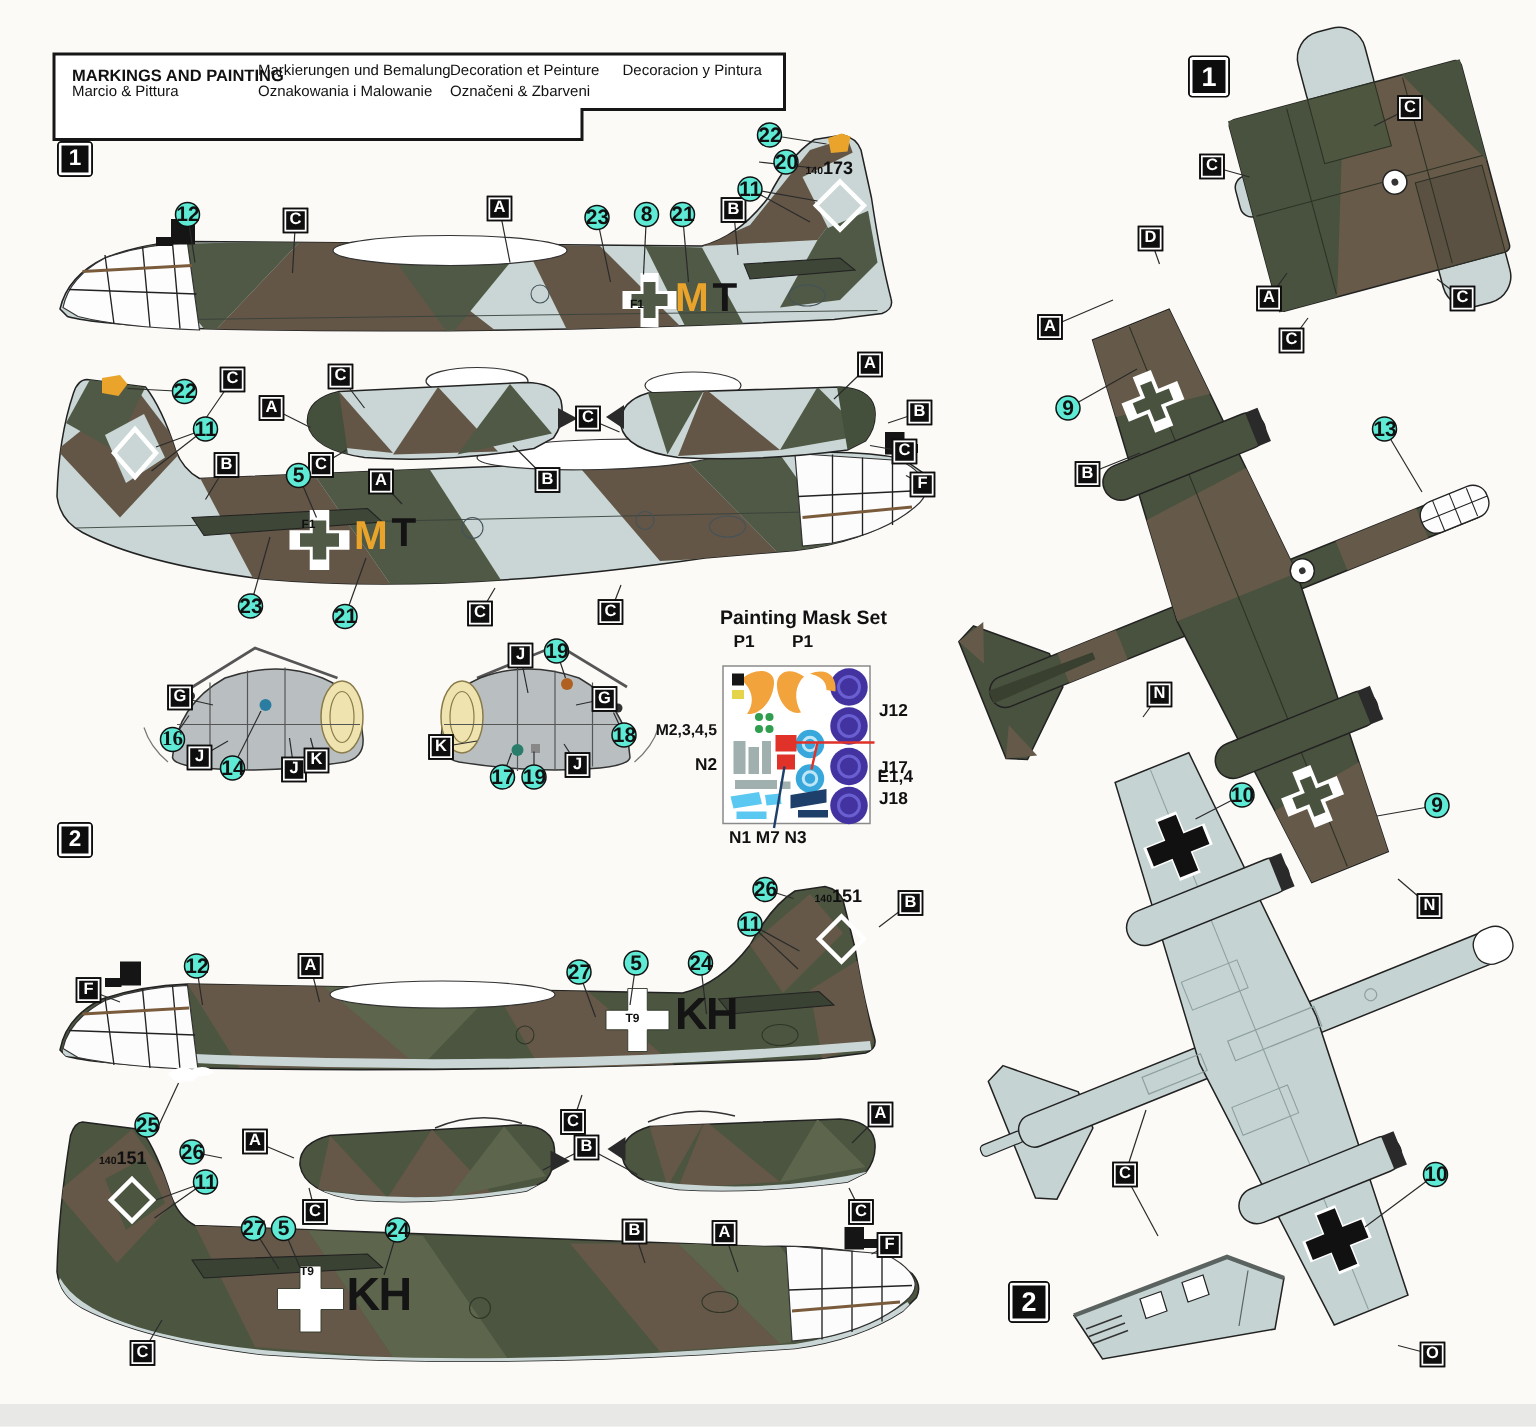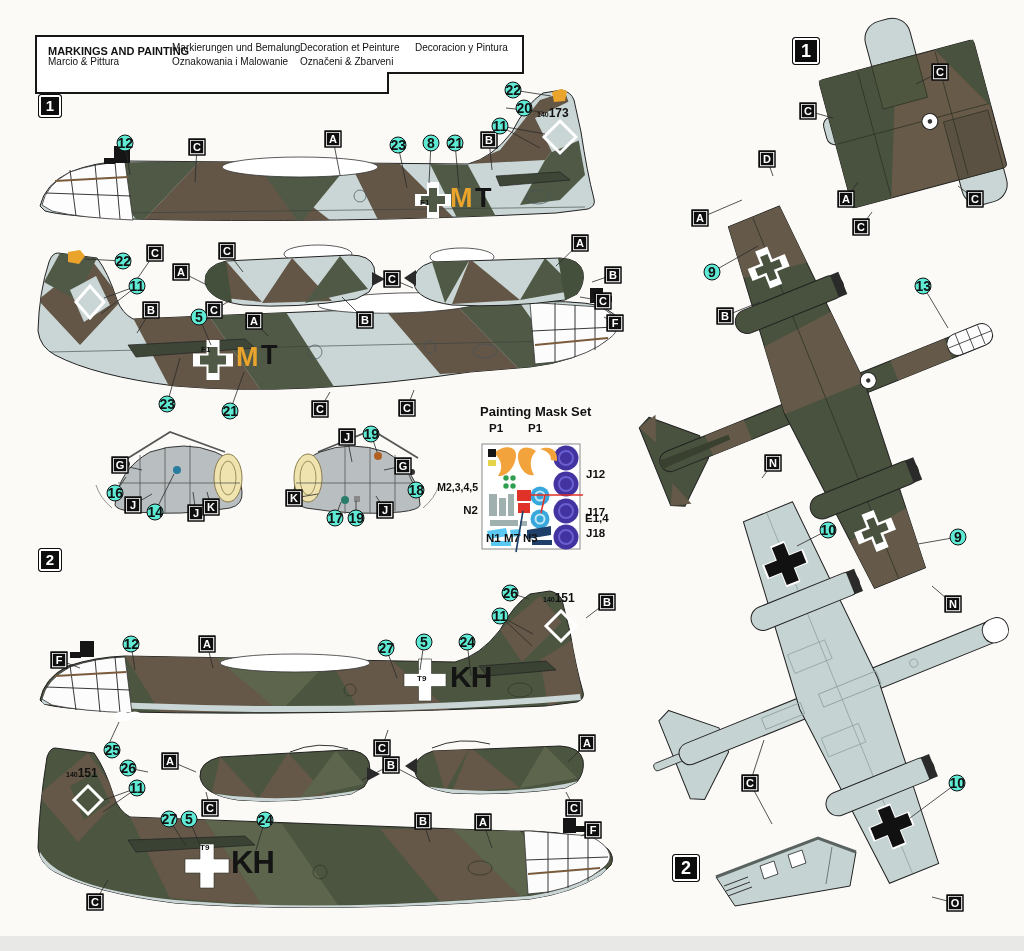--- a/index.html
+++ b/index.html
@@ -518,21 +518,21 @@
 
 <div class="abs z2 mask-title" style="left:480px;top:404px">Painting Mask Set</div>
 <div class="abs z2 mask-lab" style="left:489px;top:422px">P1</div>
 <div class="abs z2 mask-lab" style="left:528px;top:422px">P1</div>
 <div class="abs z2 mask-lab small" style="left:430px;top:481px;width:48px;text-align:right">M2,3,4,5</div>
 <div class="abs z2 mask-lab" style="left:430px;top:504px;width:48px;text-align:right">N2</div>
 <div class="abs z2 mask-lab" style="left:586px;top:468px">J12</div>
 <div class="abs z2 mask-lab" style="left:585px;top:512px">E1,4</div>
 <div class="abs z2 mask-lab" style="left:586px;top:506px">J17</div>
 <div class="abs z2 mask-lab" style="left:586px;top:527px">J18</div>
-<div class="abs z2 mask-lab" style="left:486px;top:532px">N1 M7 N3</div>
+<div class="abs z2 mask-lab" style="left:486px;top:553px">N1 M7 N3</div>
 
 <div class="abs z3 code-sm" style="left:396px;top:198px">F1</div>
 <div class="abs z3 code-big" style="left:450px;top:185px;color:#eaa42c">M</div>
 <div class="abs z3 code-big" style="left:475px;top:185px;color:#141414">T</div>
 <div class="abs z3 tail-num" style="left:537px;top:103px"><span class="p">140</span><span class="d">173</span></div>
 
 <div class="abs z3 code-sm" style="left:177px;top:345px">F1</div>
 <div class="abs z3 code-big" style="left:236px;top:344px;color:#eaa42c">M</div>
 <div class="abs z3 code-big" style="left:261px;top:342px;color:#141414">T</div>
 
@@ -600,33 +600,33 @@
       <div class="m-num" style="left: 431px; top: 143px;">8</div>
       <div class="m-num" style="left: 455px; top: 143px;">21</div>
       <div class="m-num" style="left: 513px; top: 90px;">22</div>
       <div class="m-num" style="left: 506px; top: 108px; margin-left: 18px;">20</div>
       <div class="m-num" style="left: 500px; top: 126px;">11</div>
       <div class="m-num" style="left: 123px; top: 261px;">22</div>
       <div class="m-num" style="left: 137px; top: 286px;">11</div>
       <div class="m-num" style="left: 199px; top: 317px;">5</div>
       <div class="m-num" style="left: 167px; top: 404px;">23</div>
       <div class="m-num" style="left: 230px; top: 411px;">21</div>
-      <div class="m-num" style="left: 115px; top: 493px;">16</div>
+      <div class="m-num" style="left: 115px; top: 493px; font-family: Liberation Serif, serif;">16</div>
       <div class="m-num" style="left: 155px; top: 512px;">14</div>
       <div class="m-num" style="left: 371px; top: 434px;">19</div>
       <div class="m-num" style="left: 335px; top: 518px;">17</div>
       <div class="m-num" style="left: 356px; top: 518px;">19</div>
       <div class="m-num" style="left: 416px; top: 490px;">18</div>
       <div class="m-num" style="left: 131px; top: 644px;">12</div>
       <div class="m-num" style="left: 386px; top: 648px;">27</div>
       <div class="m-num" style="left: 424px; top: 642px;">5</div>
       <div class="m-num" style="left: 467px; top: 642px;">24</div>
       <div class="m-num" style="left: 510px; top: 593px;">26</div>
       <div class="m-num" style="left: 500px; top: 616px;">11</div>
-      <div class="m-num" style="left: 112px; top: 750px;">25</div>
+      <div class="m-num" style="left: 98px; top: 750px;">25</div>
       <div class="m-num" style="left: 128px; top: 768px;">26</div>
       <div class="m-num" style="left: 137px; top: 788px;">11</div>
       <div class="m-num" style="left: 169px; top: 819px;">27</div>
       <div class="m-num" style="left: 189px; top: 819px;">5</div>
       <div class="m-num" style="left: 265px; top: 820px;">24</div>
       <div class="m-num" style="left: 712px; top: 272px;">9</div>
       <div class="m-num" style="left: 923px; top: 286px;">13</div>
       <div class="m-num" style="left: 958px; top: 537px;">9</div>
       <div class="m-num" style="left: 828px; top: 530px;">10</div>
       <div class="m-num" style="left: 957px; top: 783px;">10</div>

